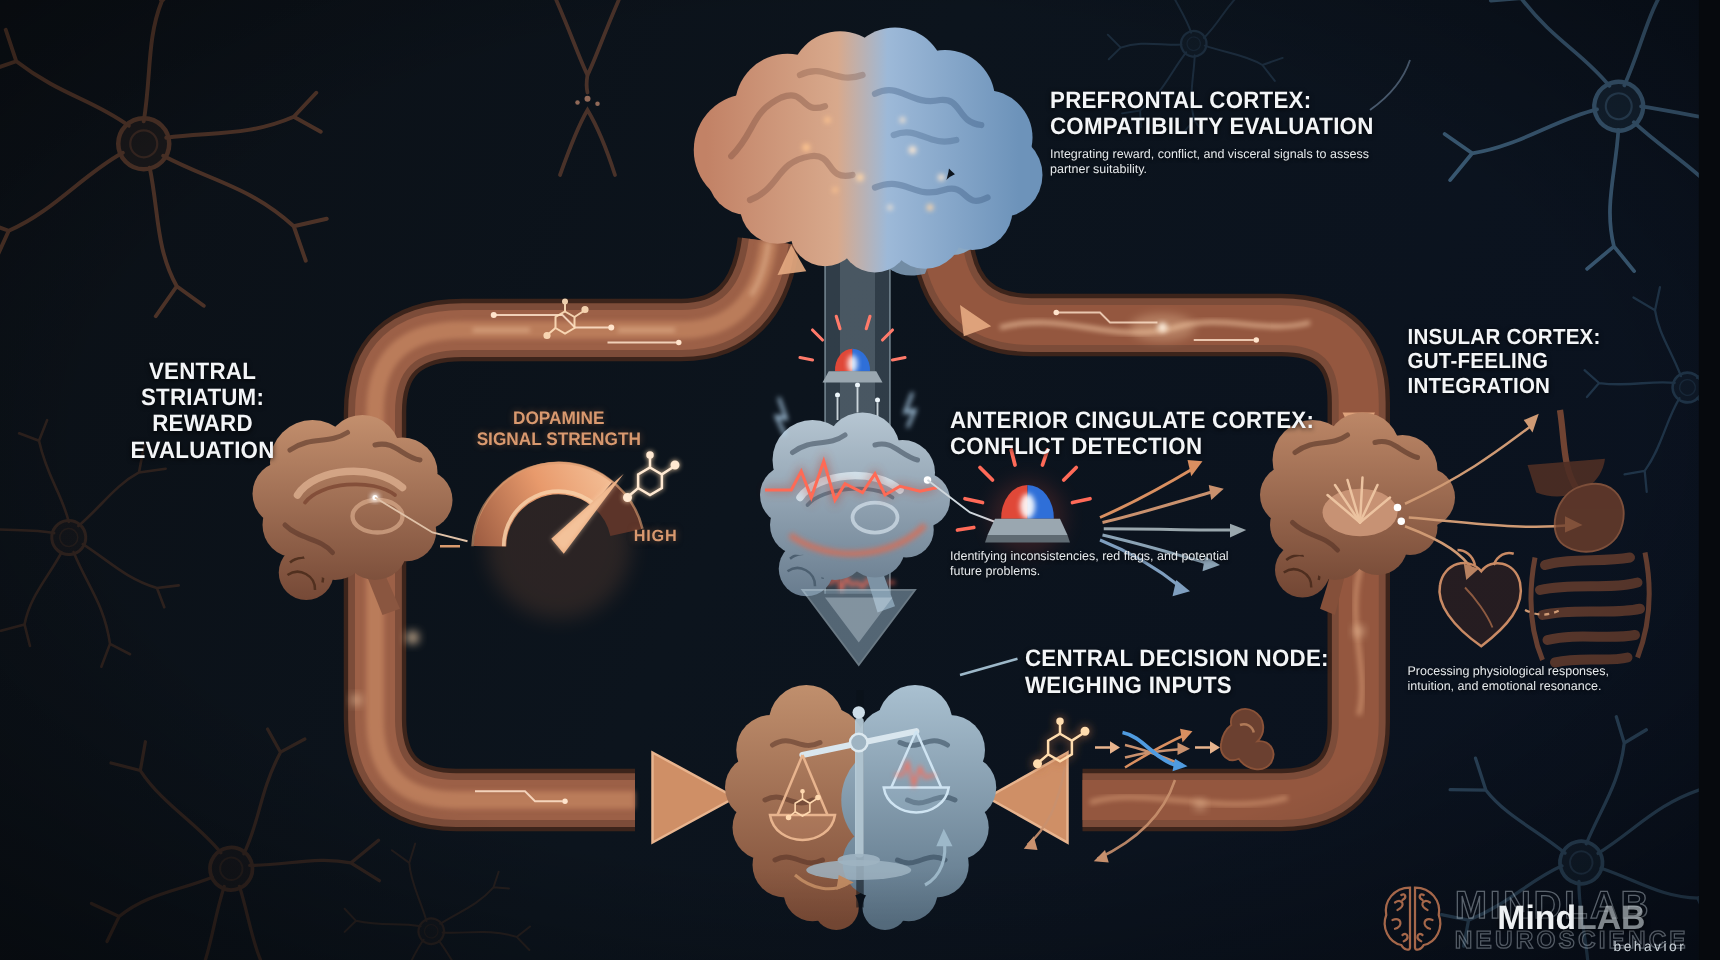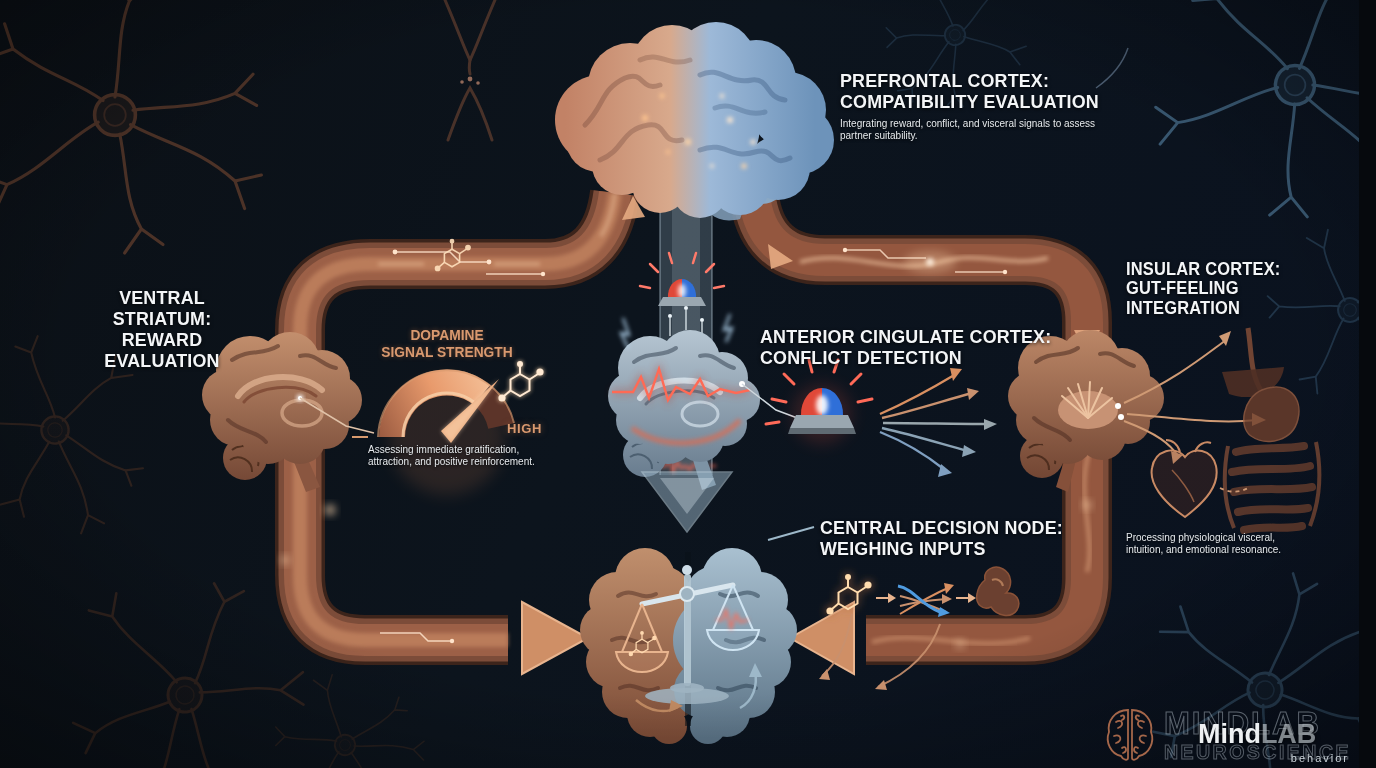--- a/index.html
+++ b/index.html
@@ -533,33 +533,33 @@
   <div class="txt h center" style="left:62px;top:288px;width:200px;">
     <span>VENTRAL STRIATUM:</span>
     <span>REWARD EVALUATION</span>
   </div>
 
   <div class="txt copper-lb center" style="left:357px;top:327px;width:180px;">
     <span style="display:block">DOPAMINE</span>
     <span style="display:block">SIGNAL STRENGTH</span>
   </div>
   <div class="txt high" style="left:507px;top:421px;">HIGH</div>
-  <div class="txt d" style="left:368px;top:444px;width:182px;">Assessing immediate gratification, attraction, and positive reinforcement.</div>
 
   <div class="txt h" style="left:760px;top:327px;">
     <span>ANTERIOR CINGULATE CORTEX:</span>
     <span>CONFLICT DETECTION</span>
   </div>
+  <div class="txt d" style="left:760px;top:440px;width:238px;">Identifying inconsistencies, red flags, and potential future problems.</div>
 
   <div class="txt h" style="left:1126px;top:260px;font-size:17.5px;">
     <span>INSULAR CORTEX:</span>
     <span>GUT-FEELING</span>
     <span>INTEGRATION</span>
   </div>
-  <div class="txt d" style="left:1126px;top:532px;width:188px;">Processing physiological visceral, intuition, and emotional resonance.</div>
+  <div class="txt d" style="left:1126px;top:532px;width:188px;">Processing physiological responses, intuition, and emotional resonance.</div>
 
   <div class="txt h" style="left:820px;top:518px;">
     <span>CENTRAL DECISION NODE:</span>
     <span>WEIGHING INPUTS</span>
   </div>
 
   <div class="logo">
     <svg width="52" height="56" viewBox="0 0 52 56">
       <g fill="none" stroke="#a5674a" stroke-width="1.8" stroke-linecap="round">
         <path d="M 24 4 C 11 4 3 15 5 26 C 1 36 7 48 17 50 C 19 54 24 55 24 52 Z"></path>

